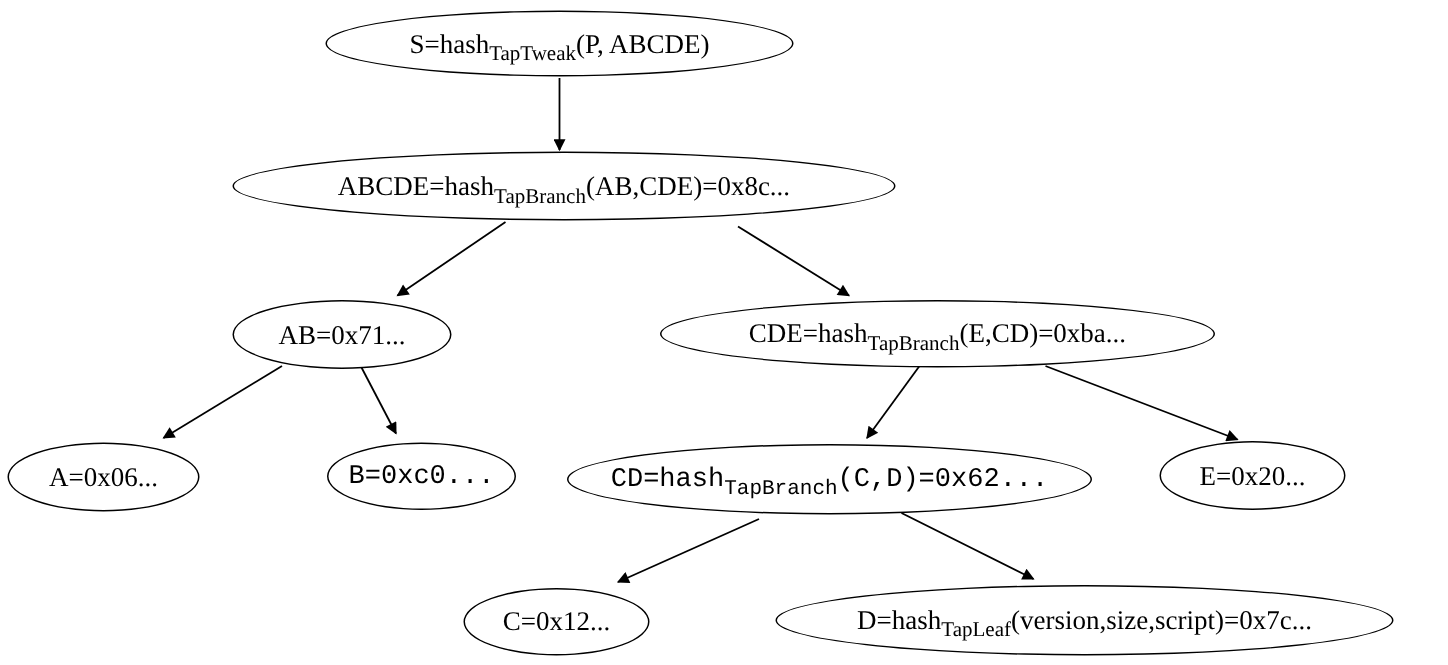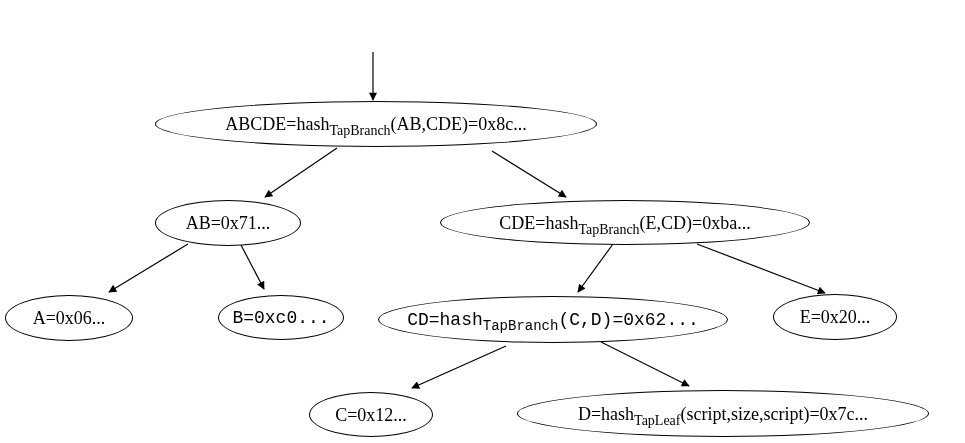--- a/index.html
+++ b/index.html
@@ -68,20 +68,23 @@
     <line x1="337" y1="148" x2="265" y2="197" stroke="#000000" stroke-width="1.2" marker-end="url(#arrow)"></line>
     <line x1="492" y1="151" x2="566" y2="197" stroke="#000000" stroke-width="1.2" marker-end="url(#arrow)"></line>
     <line x1="188" y1="244" x2="109" y2="292" stroke="#000000" stroke-width="1.2" marker-end="url(#arrow)"></line>
     <line x1="241" y1="245" x2="264" y2="289" stroke="#000000" stroke-width="1.2" marker-end="url(#arrow)"></line>
     <line x1="613" y1="244" x2="578" y2="292" stroke="#000000" stroke-width="1.2" marker-end="url(#arrow)"></line>
     <line x1="697" y1="244" x2="825" y2="293" stroke="#000000" stroke-width="1.2" marker-end="url(#arrow)"></line>
     <line x1="506" y1="346" x2="412" y2="388" stroke="#000000" stroke-width="1.2" marker-end="url(#arrow)"></line>
     <line x1="601" y1="342" x2="689" y2="386" stroke="#000000" stroke-width="1.2" marker-end="url(#arrow)"></line>
   </svg>
 
+  <div class="node" id="node-s">
+    <span><span>S=hash</span><span class="sub">TapTweak</span><span>(P, ABCDE)</span></span>
+  </div>
 
   <div class="node" id="node-abcde">
     <span><span>ABCDE=hash</span><span class="sub">TapBranch</span><span>(AB,CDE)=0x8c...</span></span>
   </div>
 
   <div class="node" id="node-ab">
     <span><span>AB=0x71...</span><span class="sub"></span><span></span></span>
   </div>
 
   <div class="node" id="node-cde">
@@ -102,16 +105,16 @@
 
   <div class="node" id="node-e">
     <span><span>E=0x20...</span><span class="sub"></span><span></span></span>
   </div>
 
   <div class="node" id="node-c">
     <span><span>C=0x12...</span><span class="sub"></span><span></span></span>
   </div>
 
   <div class="node" id="node-d">
-    <span><span>D=hash</span><span class="sub">TapLeaf</span><span>(script,size,script)=0x7c...</span></span>
+    <span><span>D=hash</span><span class="sub">TapLeaf</span><span>(version,size,script)=0x7c...</span></span>
   </div>
 
 </div>
 
 </body></html>

